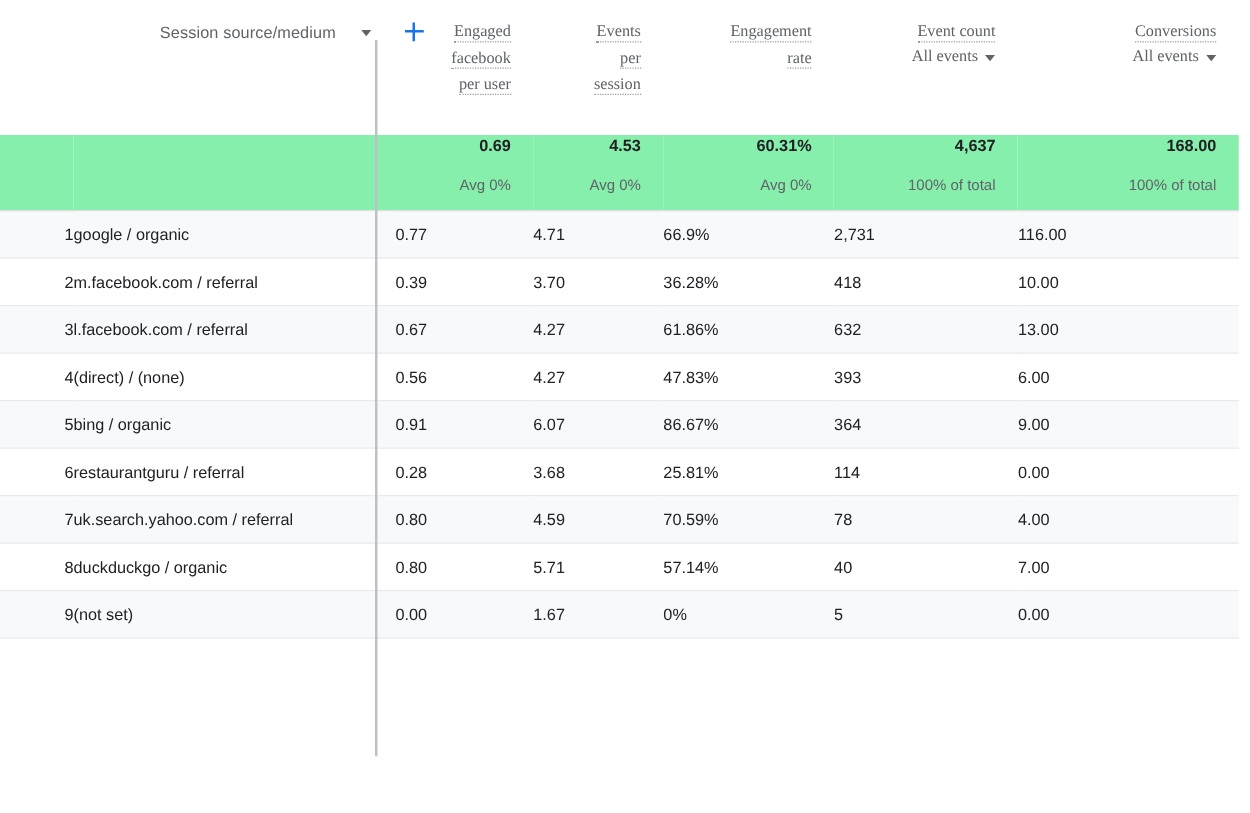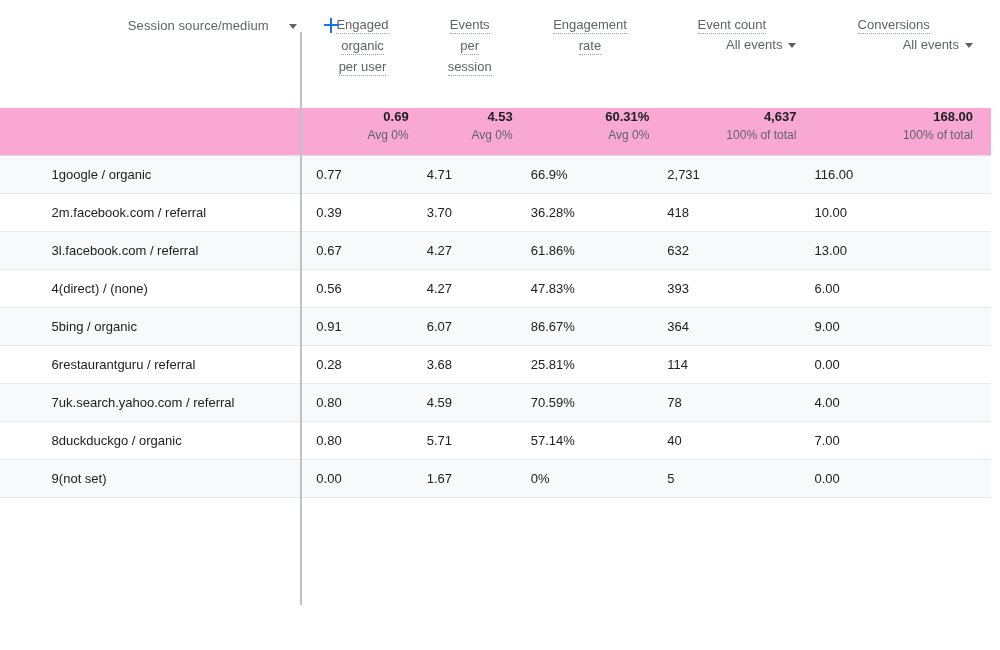--- a/index.html
+++ b/index.html
@@ -115,21 +115,23 @@
   }
   .plus-icon::before {
     left: 0; top: 6.5px; width: 15px; height: 2px;
   }
   .plus-icon::after {
     top: 0; left: 6.5px; height: 15px; width: 2px;
   }
 
   
   .metric-head {
+    text-align: right;
     padding-right: 18px;
+    font-family: Liberation Serif, serif;
   }
   .metric-head .mline {
     display: block;
     font-size: 13px;
     color: #5f6368;
     line-height: 21px;
     white-space: nowrap;
   }
   .metric-head .mline > span {
     border-bottom: 1px dotted #9aa0a6;
@@ -144,37 +146,37 @@
     font-size: 13px;
     color: #5f6368;
     white-space: nowrap;
   }
 
   
   tr.summary td {
     border-bottom: 1px solid #e0e0e0;
     padding: 0 18px 11px 0;
     text-align: right;
-    background: #f9a8d4;
+    background: #86efac;
     vertical-align: bottom;
   }
   tr.summary td.idx, tr.summary td.dim {
     padding-right: 0;
   }
   .sum-val {
     font-size: 13px;
     font-weight: bold;
     color: #202124;
     line-height: 18px;
   }
   .sum-sub {
     font-size: 12px;
     color: #5f6368;
     line-height: 18px;
-    margin-top: 0;
+    margin-top: 13px;
   }
 
   
   tbody tr.datarow td {
     height: 37px;
     border-bottom: 1px solid #e8eaed;
     font-size: 13px;
     color: #202124;
     padding: 0;
   }
@@ -226,21 +228,21 @@
               <span class="dim-label">Session source/medium</span>
               <span class="caret-down"></span>
               <span class="plus-icon"></span>
             </div>
           </div>
         </th>
 
         <th>
           <div class="hdr-cell metric-head">
             <span class="mline"><span>Engaged</span></span>
-            <span class="mline"><span>organic</span></span>
+            <span class="mline"><span>facebook</span></span>
             <span class="mline"><span>per user</span></span>
           </div>
         </th>
 
         <th>
           <div class="hdr-cell metric-head">
             <span class="mline"><span>Events</span></span>
             <span class="mline"><span>per</span></span>
             <span class="mline"><span>session</span></span>
           </div>

